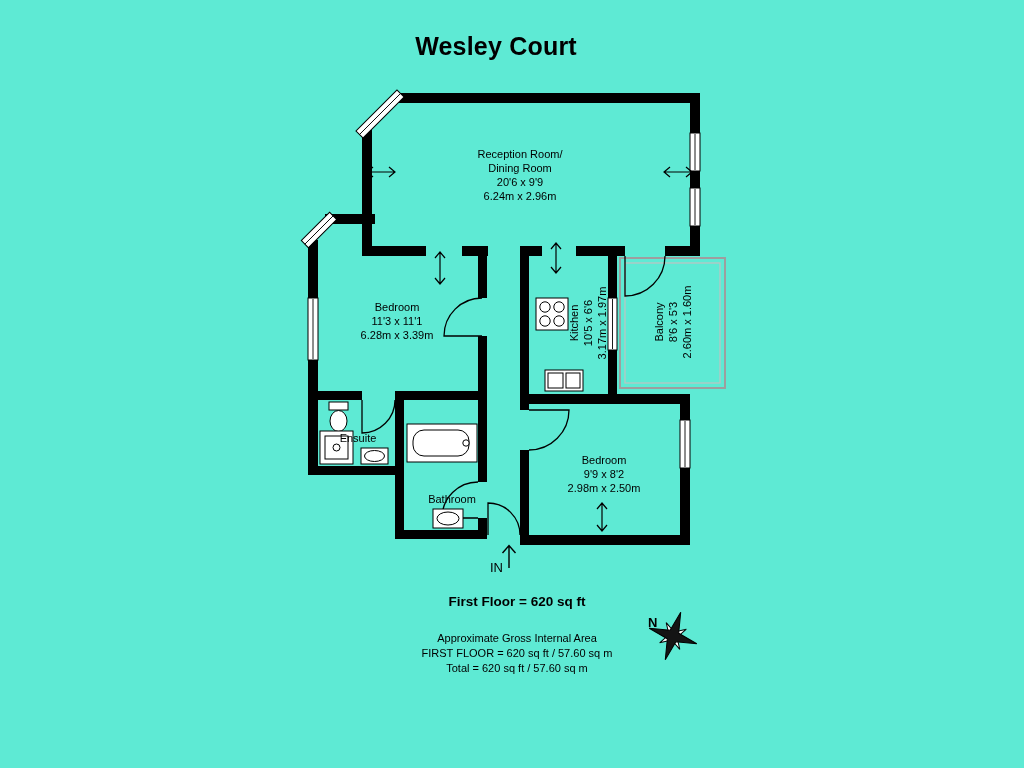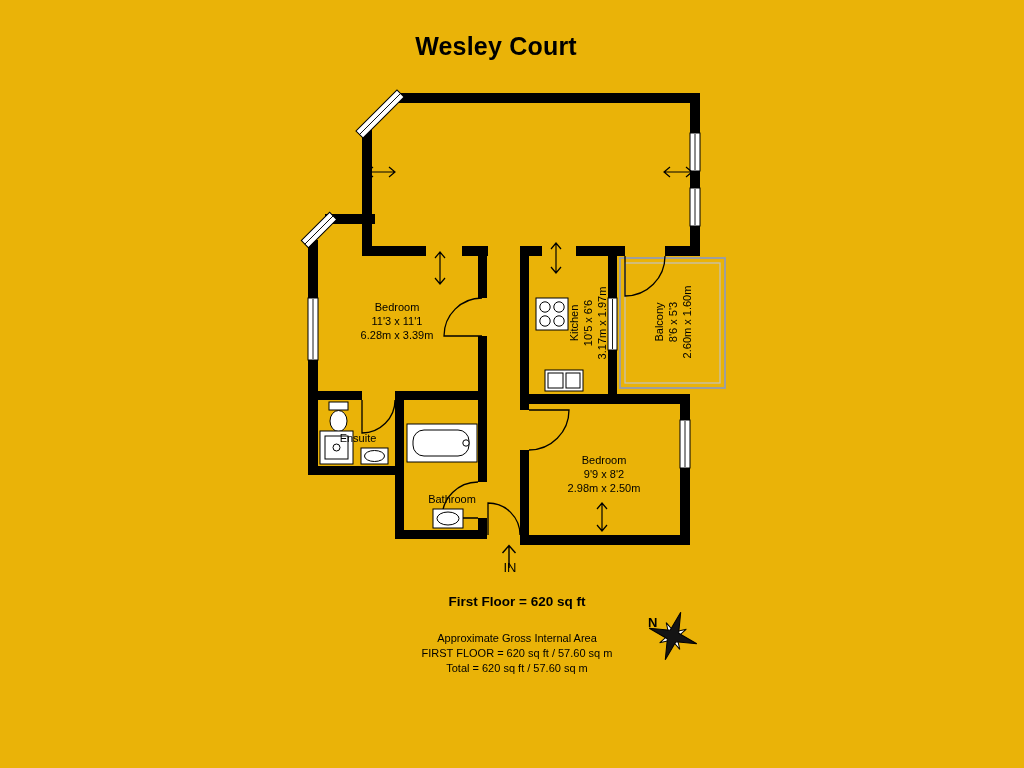--- a/index.html
+++ b/index.html
@@ -1,24 +1,24 @@
 <!DOCTYPE html>
 <html><head>
 <meta charset="utf-8">
 <style>
   *{margin:0;padding:0;box-sizing:border-box}
   html,body{width:1024px;height:768px;background:#fff;overflow:hidden;
     font-family:"Liberation Sans",sans-serif;color:#000}
-  .page{position:relative;width:1024px;height:768px;background:#eab308}
+  .page{position:relative;width:1024px;height:768px;background:#5eead4}
   svg.plan{position:absolute;left:0;top:0}
   .title{position:absolute;top:32px;left:0;width:992px;text-align:center;
     font-size:25px;font-weight:bold;letter-spacing:.2px}
   .label{position:absolute;text-align:center;font-size:11px;line-height:14px}
   .rot{transform:rotate(-90deg)}
-  .in-label{position:absolute;left:490px;top:560px;width:40px;text-align:center;font-size:13px}
+  .in-label{position:absolute;left:490px;top:560px;width:40px;font-size:13px}
   .n-label{position:absolute;left:648px;top:615px;font-size:13px;font-weight:bold}
   .floor-total{position:absolute;top:594px;left:0;width:1034px;text-align:center;
     font-size:13.5px;font-weight:bold}
   .area-block{position:absolute;top:631px;left:0;width:1034px;text-align:center;
     font-size:11px;line-height:15px}
   .disclaimer{position:absolute;top:694px;left:0;width:1024px;text-align:center;
     font-size:11px;line-height:15.5px}
 </style>
 </head>
 <body>
@@ -152,20 +152,26 @@
     </g>
 
     <g transform="translate(673,636) rotate(18)">
       <polygon transform="rotate(45)" points="0,-15 3,-3 15,0 3,3 0,15 -3,3 -15,0 -3,-3" fill="#fff" stroke="#000" stroke-width="1"></polygon>
       <polygon points="0,-25 4.5,-4.5 25,0 4.5,4.5 0,25 -4.5,4.5 -25,0 -4.5,-4.5" fill="#141414" stroke="#000" stroke-width="1"></polygon>
     </g>
   </svg>
 
   <div class="title">Wesley Court</div>
 
+  <div class="label" style="left:420px;top:147px;width:200px">
+    <div>Reception Room/</div>
+    <div>Dining Room</div>
+    <div>20'6 x 9'9</div>
+    <div>6.24m x 2.96m</div>
+  </div>
 
   <div class="label" style="left:317px;top:300px;width:160px">
     <div>Bedroom</div>
     <div>11'3 x 11'1</div>
     <div>6.28m x 3.39m</div>
   </div>
 
   <div class="label rot" style="left:528px;top:302px;width:120px;height:42px">
     <div>Kitchen</div>
     <div>10'5 x 6'6</div>

